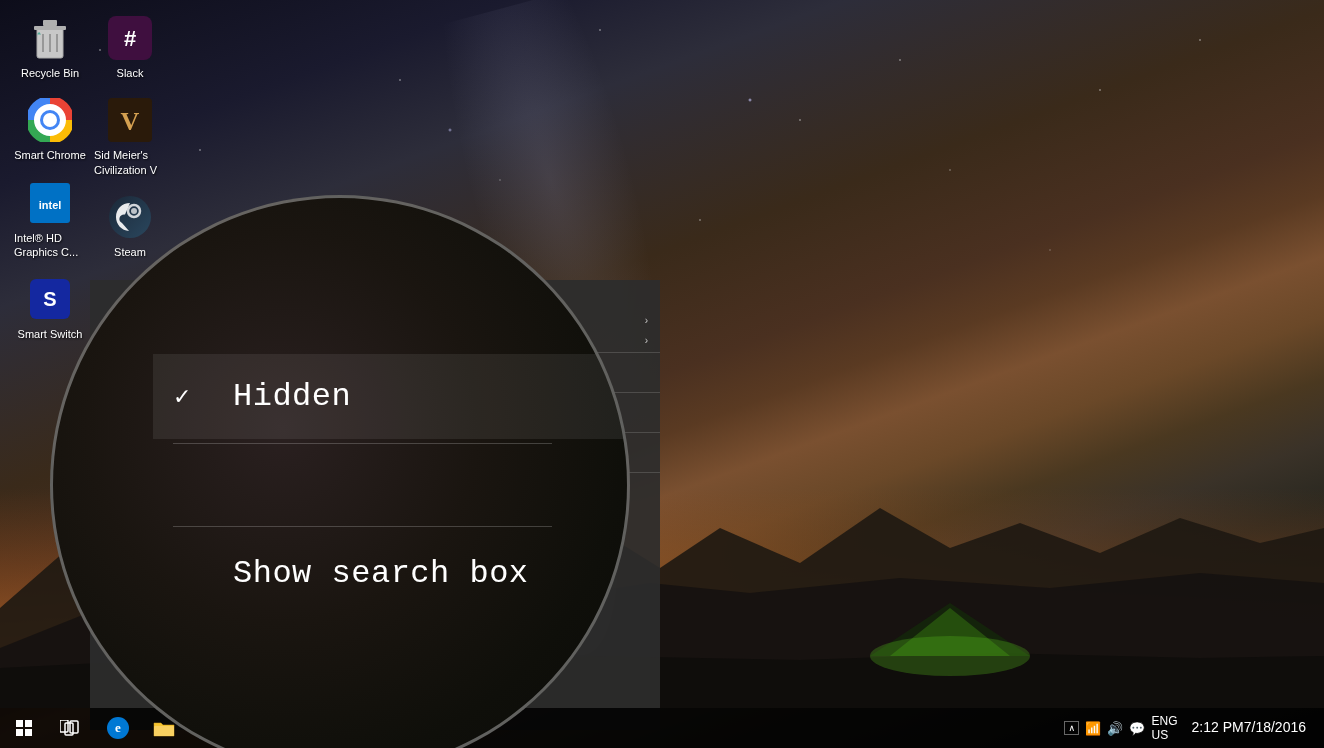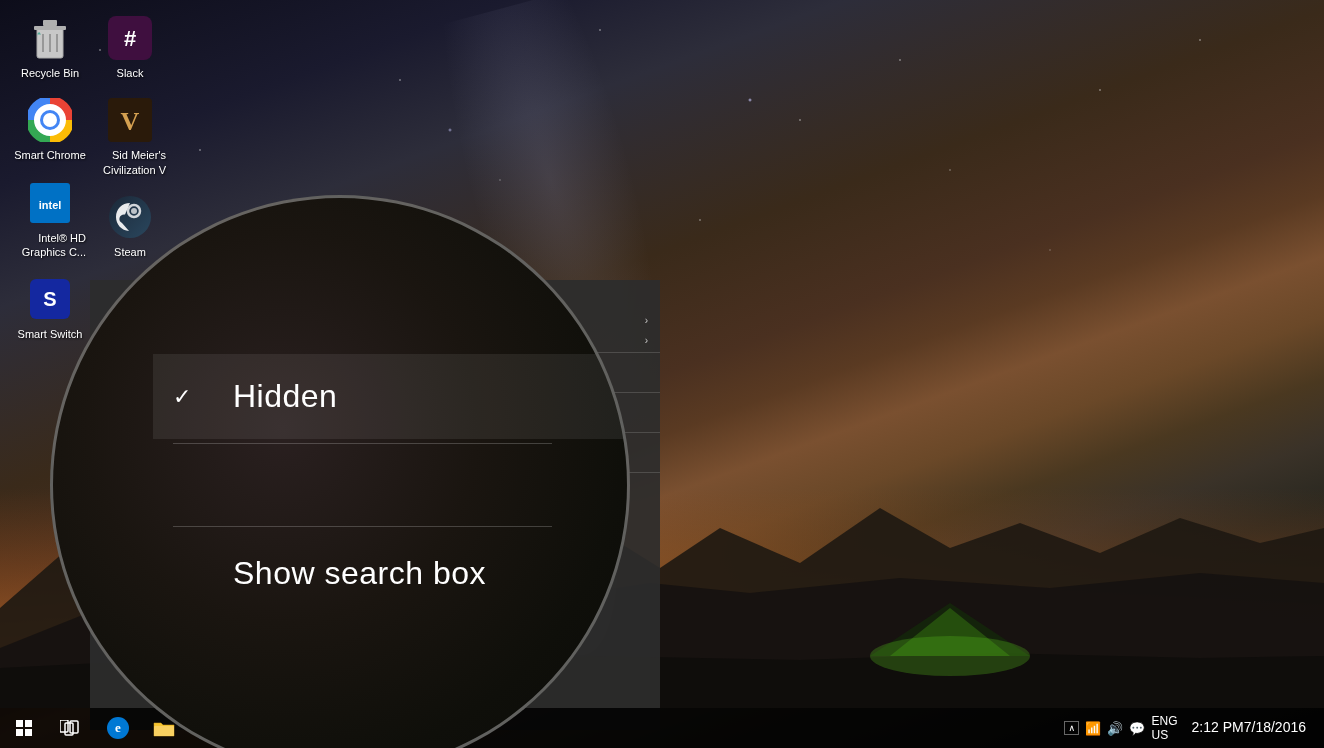--- a/index.html
+++ b/index.html
@@ -191,21 +191,21 @@
       display: flex;
       align-items: center;
       justify-content: center;
       font-size: 32px;
       margin-bottom: 4px;
     }
 
     .icon-label {
       color: white;
       font-size: 11px;
-      text-align: right;
+      text-align: left;
       text-shadow: 1px 1px 2px rgba(0,0,0,0.8);
       word-wrap: break-word;
       line-height: 1.3;
     }
 
     
     .icon-col {
       display: inline-flex;
       flex-direction: column;
       vertical-align: top;
@@ -286,20 +286,21 @@
       font-size: 22px;
       margin-right: 30px;
       width: 30px;
     }
 
     .circle-menu-label {
       color: white;
       font-size: 32px;
       font-weight: 300;
       letter-spacing: 0.5px;
+      font-family: Liberation Mono, monospace;
     }
 
     .circle-divider {
       width: 80%;
       height: 1px;
       background: rgba(255,255,255,0.2);
       margin: 4px 20px;
     }
 
     

